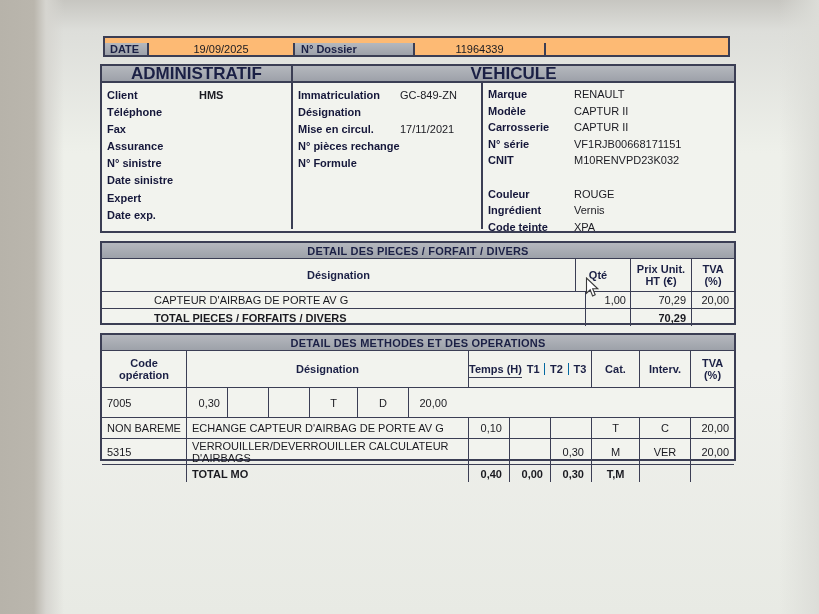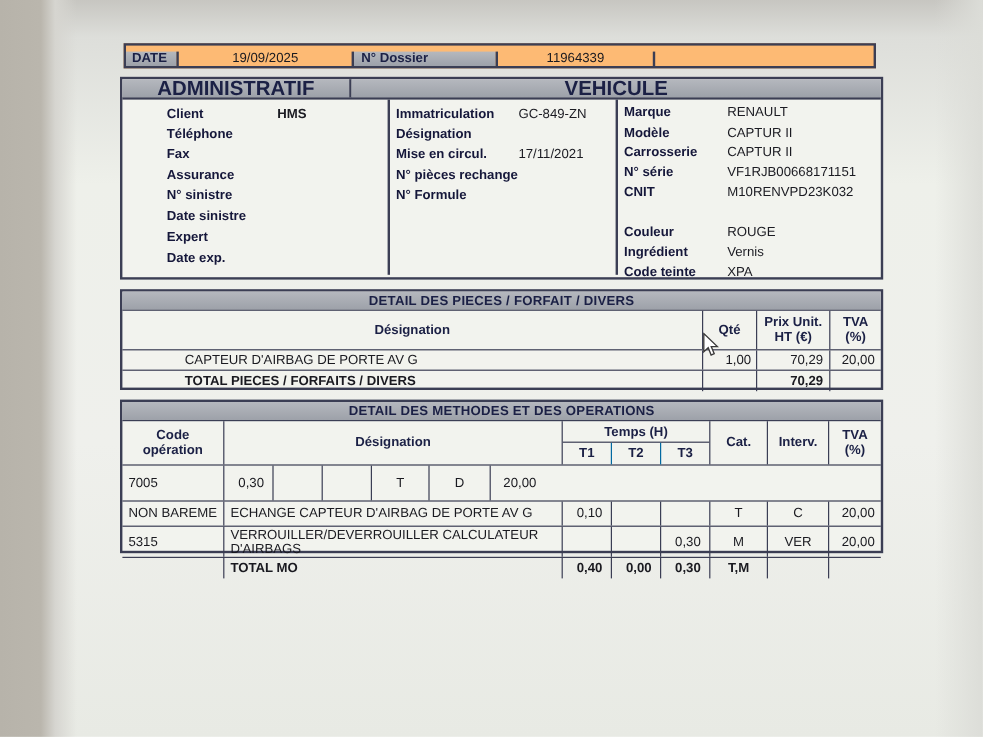--- a/index.html
+++ b/index.html
@@ -25,21 +25,21 @@
   .tb-doslbl{width:120px;padding-left:6px;border-right:2px solid #3b3e54;}
   .tb-dosval{width:131px;justify-content:center;border-right:2px solid #3b3e54;}
   .tb-empty{flex:1;}
 
   
   .adminveh{position:absolute;left:0;top:64px;width:636px;height:169px;border:2px solid #3b3e54;background:#f2f3ee;font-size:11px;}
   .av-head{display:flex;height:17px;border-bottom:2px solid #3b3e54;}
   .av-head>div{display:flex;align-items:center;justify-content:center;font-size:17px;}
   .avh-admin{width:191px;border-right:2px solid #3b3e54;}
   .avh-veh{flex:1;}
-  .av-body{display:flex;height:146px;padding-left:32px;}
+  .av-body{display:flex;height:146px;}
   .col-admin{width:191px;border-right:2px solid #3b3e54;padding:4px 4px 0 5px;}
   .col-mid{width:190px;border-right:2px solid #3b3e54;padding:4px 4px 0 5px;}
   .col-veh{flex:1;padding:3px 4px 0 5px;}
   .frow{display:flex;line-height:17.1px;white-space:nowrap;}
   .col-veh .frow{line-height:16.6px;}
   .flbl{font-weight:bold;color:#15173a;}
   .col-admin .flbl{width:92px;}
   .col-mid .flbl{width:102px;}
   .col-veh .flbl{width:86px;}
   .fval{color:#1b1b22;}
@@ -51,35 +51,35 @@
   .hcell{display:flex;align-items:center;justify-content:center;text-align:center;
     color:#1b2045;font-weight:bold;line-height:12px;}
   .bl{border-left:1px solid #3b3e54;}
   .br{border-right:1px solid #3b3e54;}
 
   
   .pieces{top:241px;height:84px;}
   .phead{display:flex;height:33px;border-bottom:1px solid #3b3e54;}
   .pc-desig{flex:1;}
   .pc-qte{width:45px;}
-  .pc-prix{width:61px;padding:0 4px;}
+  .pc-prix{width:61px;padding:0 4px;margin-left:10px;}
   .pc-tva{width:43px;padding:0 8px;}
   .prow{display:flex;height:17px;align-items:center;border-bottom:1px solid #3b3e54;}
   .prow:last-child{border-bottom:none;}
   .pd-desig{flex:1;padding-left:5px;align-self:stretch;display:flex;align-items:center;margin-left:47px;}
   .pd-qte{width:45px;text-align:right;padding-right:4px;align-self:stretch;display:flex;align-items:center;justify-content:flex-end;border-left:1px solid #3b3e54;}
   .pd-prix{width:61px;text-align:right;padding-right:5px;align-self:stretch;display:flex;align-items:center;justify-content:flex-end;border-left:1px solid #3b3e54;}
   .pd-tva{width:43px;text-align:right;padding-right:5px;align-self:stretch;display:flex;align-items:center;justify-content:flex-end;border-left:1px solid #3b3e54;}
 
   
   .ops{top:333px;height:128px;}
   .ohead{display:flex;height:37px;border-bottom:1px solid #3b3e54;}
   .oc-code{width:85px;padding:0 10px;}
   .oc-desig{flex:1;}
-  .oc-temps{width:123px;display:flex;flex-direction:column;}
+  .oc-temps{width:123px;display:flex;flex-direction:row;align-items:center;}
   .temps-top{height:18px;border-bottom:1px solid #3b3e54;display:flex;align-items:center;justify-content:center;color:#1b2045;font-weight:bold;}
   .temps-bottom{display:flex;flex:1;}
   .t-sub{flex:1;display:flex;align-items:center;justify-content:center;color:#1b2045;font-weight:bold;}
   .t-sub + .t-sub{border-left:1px solid #0369a1;}
   .oc-cat{width:48px;}
   .oc-interv{width:51px;}
   .oc-tva{width:43px;padding:0 8px;}
   .orow{display:flex;border-bottom:1px solid #3b3e54;align-items:stretch;}
   .orow:last-child{border-bottom:none;}
   .r1{height:30px;} .r2{height:21px;} .r3{height:26px;} .rt{height:17px;}

